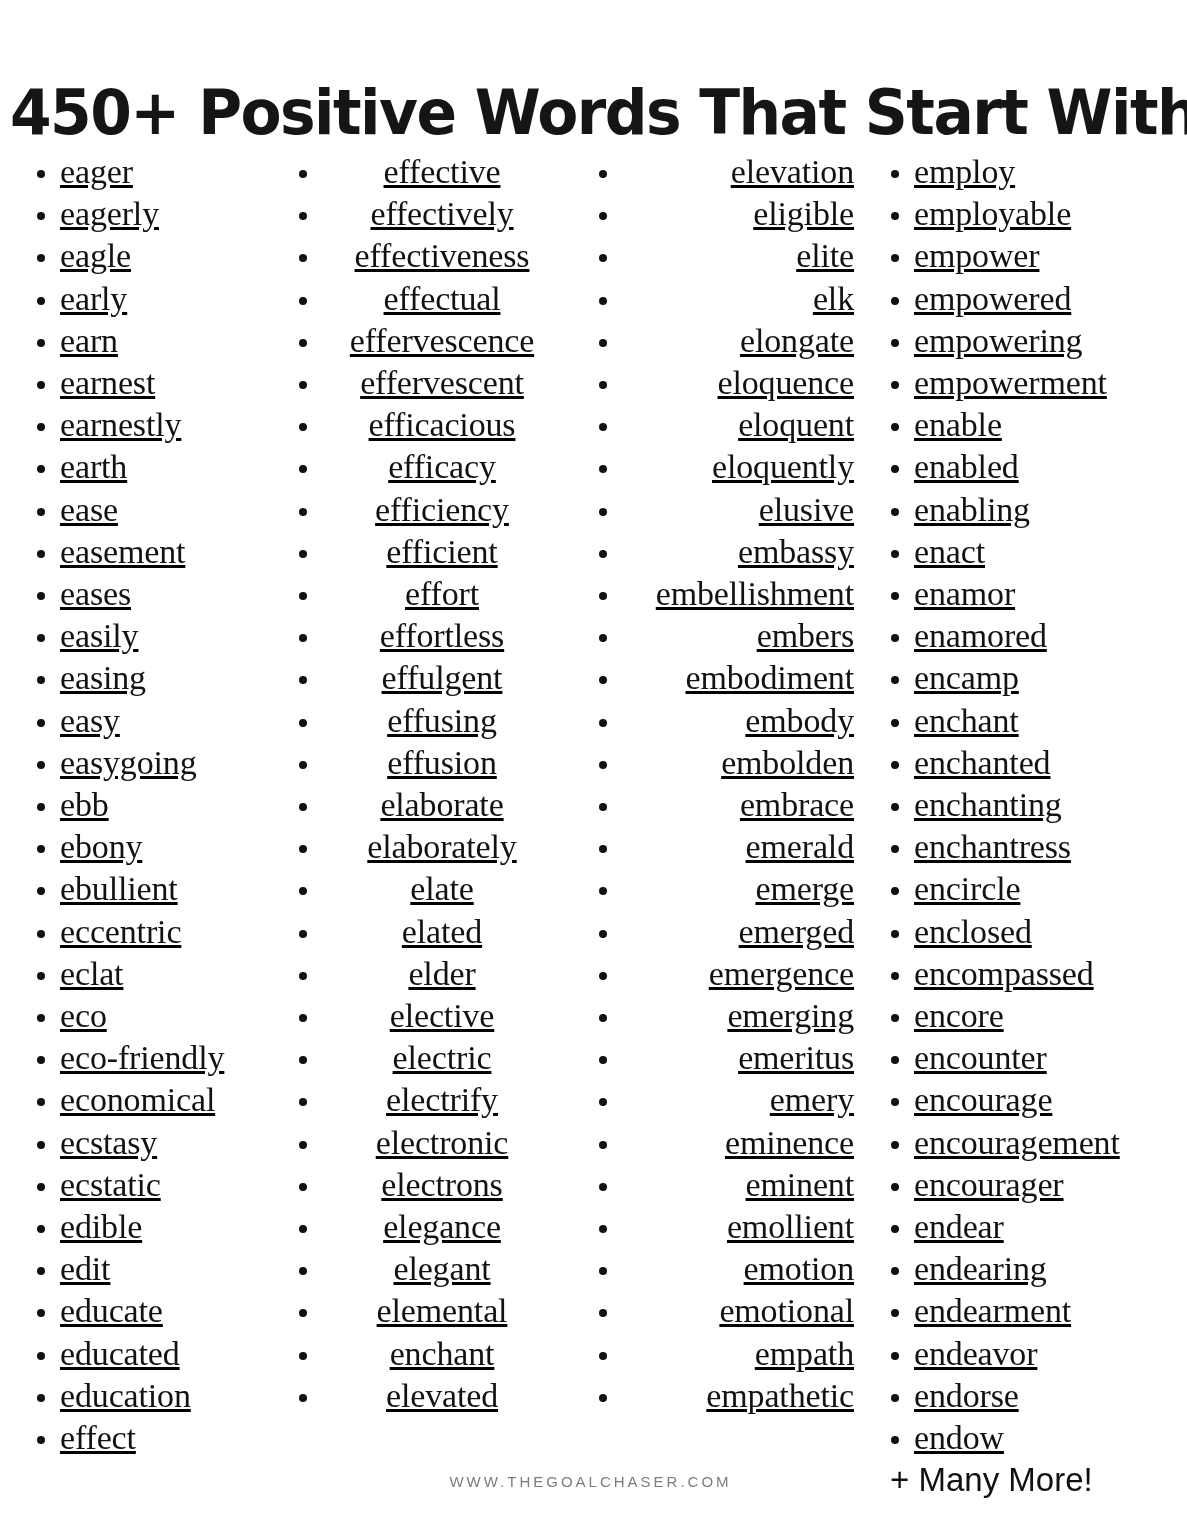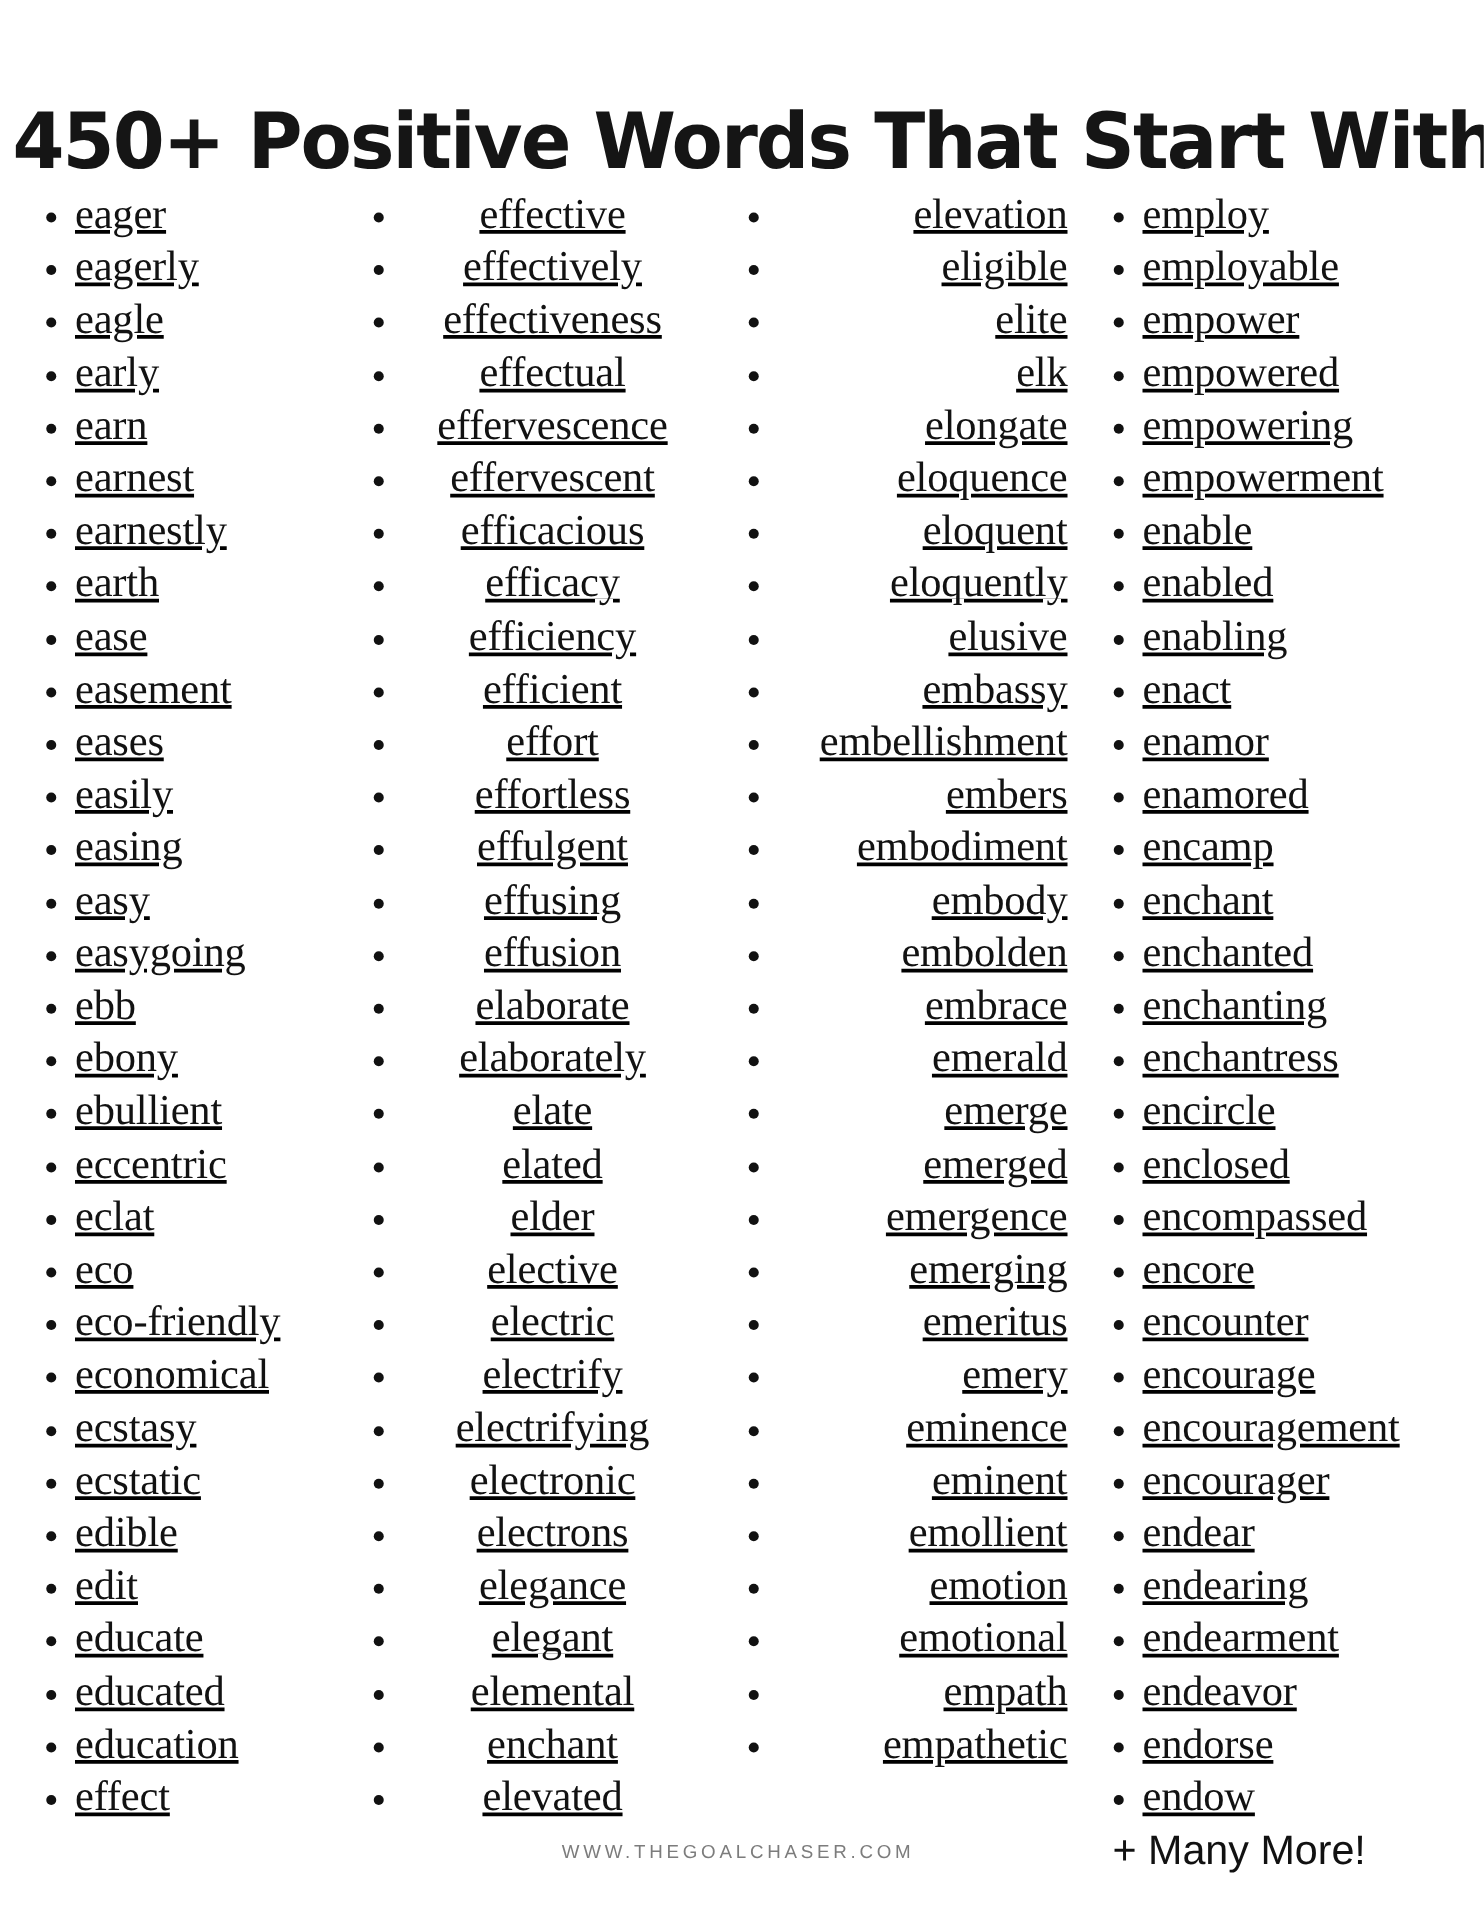--- a/index.html
+++ b/index.html
@@ -174,21 +174,20 @@
           <li>effusing</li>
           <li>effusion</li>
           <li>elaborate</li>
           <li>elaborately</li>
           <li>elate</li>
           <li>elated</li>
           <li>elder</li>
           <li>elective</li>
           <li>electric</li>
           <li>electrify</li>
-          <li>electrifying</li>
           <li>electronic</li>
           <li>electrons</li>
           <li>elegance</li>
           <li>elegant</li>
           <li>elemental</li>
           <li>enchant</li>
           <li>elevated</li>
         </ul>
     </div>
 

